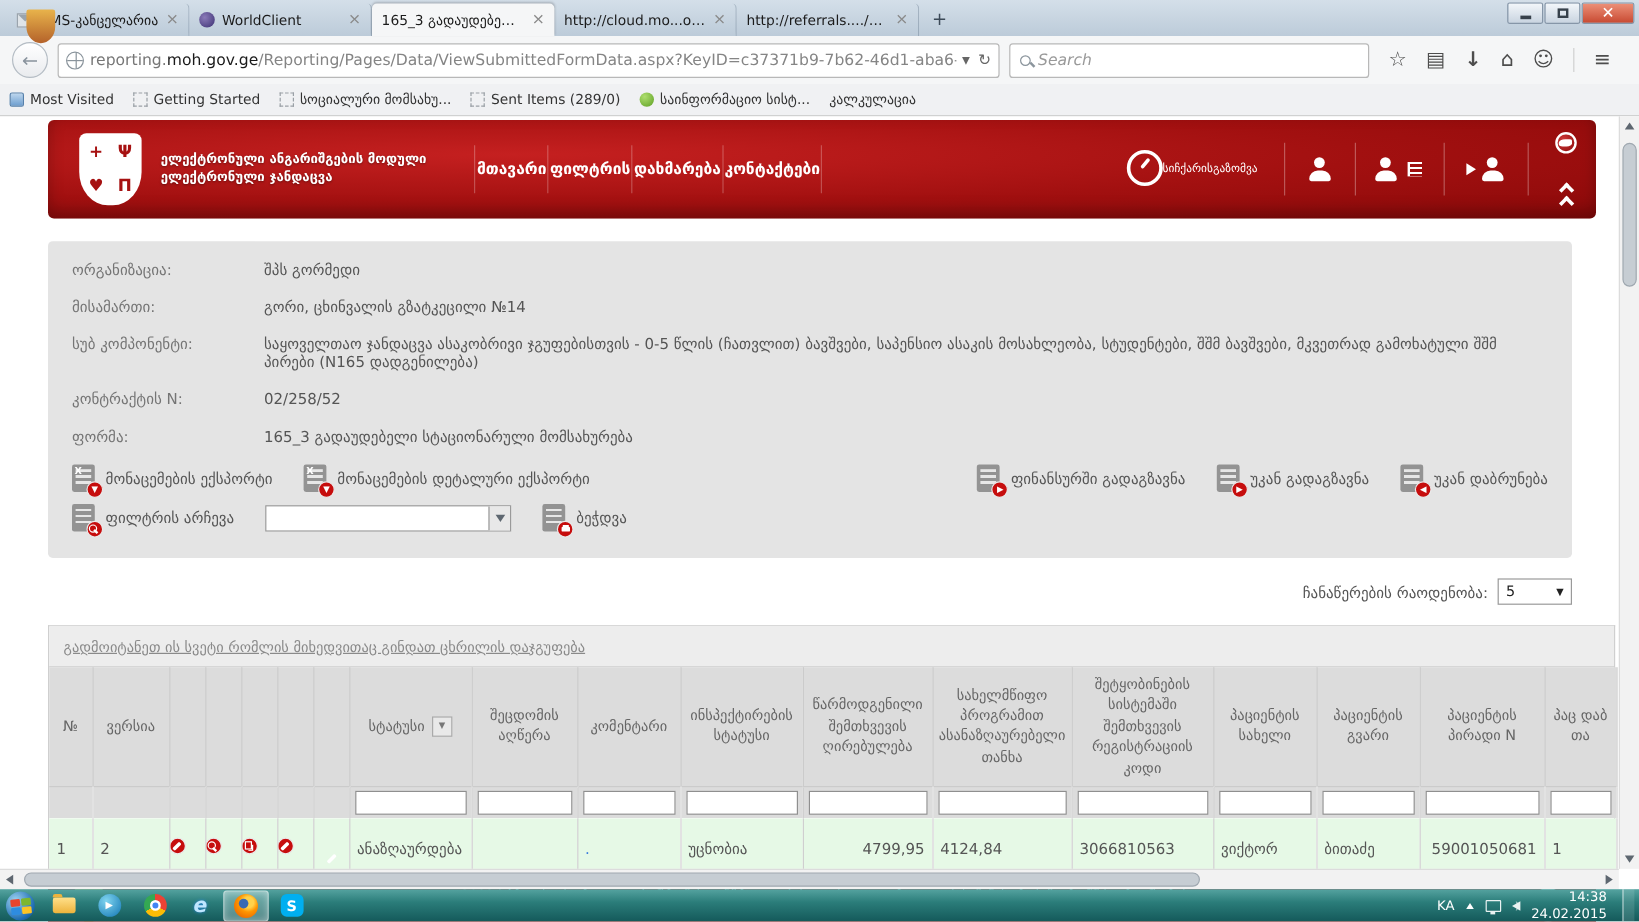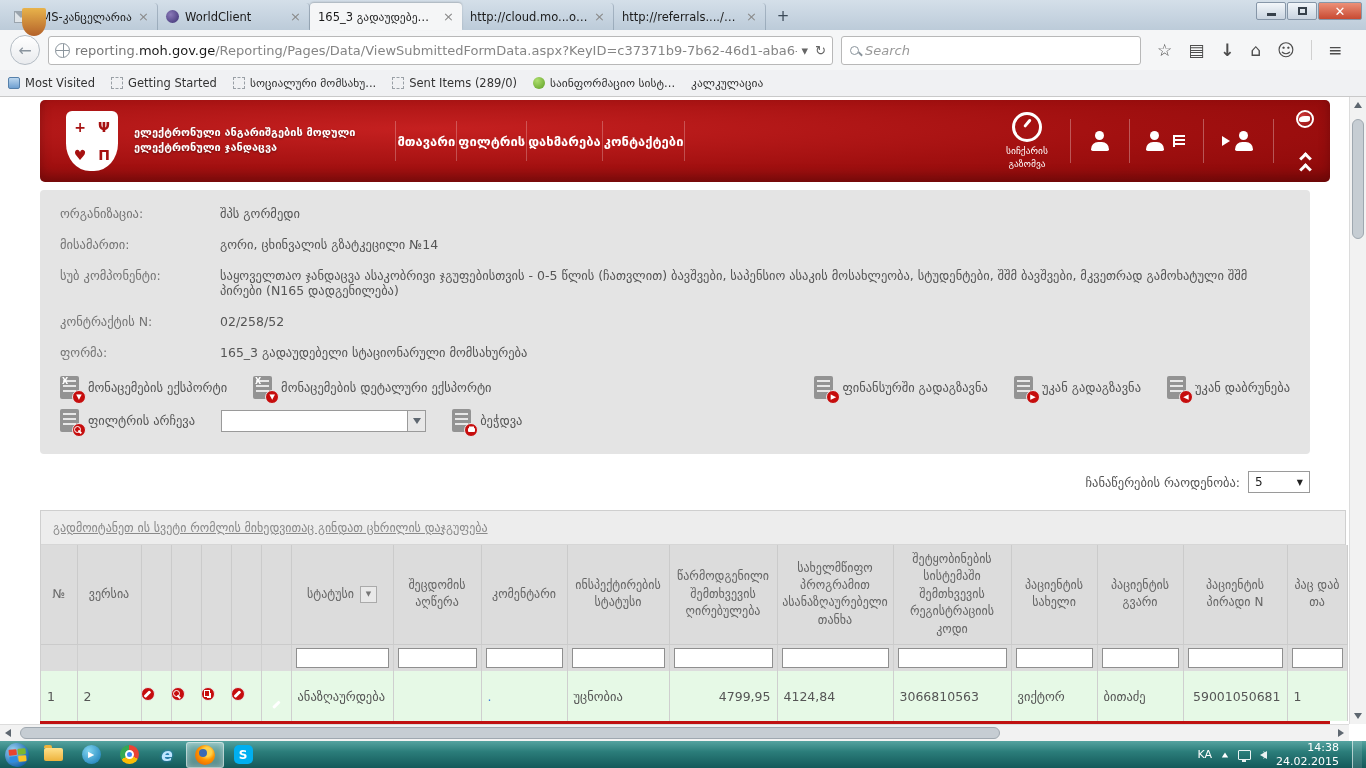--- a/index.html
+++ b/index.html
@@ -66,39 +66,39 @@
 
   
   .site-header { margin-top:3px; width:1290px; height:82px; border-radius:5px; background:radial-gradient(ellipse at 30% 35%, #c52020 0%, #a21010 55%, #8a0909 100%); display:flex; align-items:center; color:#fff; position:relative; box-shadow:inset 0 -6px 12px rgba(0,0,0,.25); }
   .logo-shield { width:52px; height:60px; margin-left:26px; background:#fff; border-radius:6px 6px 46% 46%; padding:3px; display:grid; grid-template-columns:1fr 1fr; grid-template-rows:1fr 1fr; gap:2px; flex:0 0 auto; }
   .logo-shield .q { display:flex; align-items:center; justify-content:center; color:#a61111; font-weight:bold; font-size:14px; }
   .site-titles { margin-left:16px; font-weight:bold; font-size:11px; line-height:1.35; text-shadow:0 1px 2px rgba(0,0,0,.4); }
   .main-nav { display:flex; align-items:center; height:40px; margin-left:40px; font-weight:bold; font-size:13px; }
   .main-nav .nav-item { padding:0 1px; height:100%; display:flex; align-items:center; border-left:1px solid rgba(255,255,255,.25); }
   .main-nav .nav-item:last-child { border-right:1px solid rgba(255,255,255,.25); }
   .hdr-right { position:absolute; right:56px; top:0; bottom:0; display:flex; align-items:center; }
-  .speed { display:flex; flex-direction:column; align-items:center; font-size:9.5px; line-height:1.3; margin-right:22px; }
+  .speed { display:flex; flex-direction:row; align-items:center; font-size:9.5px; line-height:1.3; margin-right:22px; }
   .gauge { width:30px; height:30px; border:3px solid #fff; border-radius:50%; position:relative; margin-bottom:3px; }
   .gauge::after { content:""; position:absolute; width:2.5px; height:10px; background:#fff; left:11px; top:3px; transform:rotate(40deg); border-radius:2px; }
   .pbtn { height:44px; padding:0 18px; display:flex; align-items:center; border-left:1px solid rgba(255,255,255,.3); }
   .pbtn:last-child { border-right:1px solid rgba(255,255,255,.3); }
   .person { width:22px; height:20px; position:relative; }
   .person::before { content:""; position:absolute; width:9px; height:9px; background:#fff; border-radius:50%; left:6px; top:0; }
   .person::after { content:""; position:absolute; width:18px; height:9px; background:#fff; border-radius:8px 8px 2px 2px; left:2px; bottom:0; }
   .person.list::before { left:2px; } .person.list::after { left:-2px; }
   .plist { width:12px; height:12px; border-left:2px solid #fff; margin-left:3px; background:repeating-linear-gradient(180deg,#fff 0 2px,transparent 2px 4px); }
   .parrow { width:0; height:0; border-top:5px solid transparent; border-bottom:5px solid transparent; border-left:8px solid #fff; margin-right:3px; }
   .hdr-corner { position:absolute; right:16px; top:10px; bottom:8px; display:flex; flex-direction:column; justify-content:space-between; align-items:center; }
   .globe-w { width:18px; height:18px; border:2px solid #fff; border-radius:50%; position:relative; background:radial-gradient(circle at 35% 35%, #d23b3b, #8a0909); }
   .globe-w::before { content:""; position:absolute; left:1px; top:4px; width:11px; height:6px; background:#fff; border-radius:50% 20% 40% 30%; }
   .chevs { display:flex; flex-direction:column; gap:2px; }
   .chev { width:9px; height:9px; border-left:3px solid #fff; border-top:3px solid #fff; transform:rotate(45deg); }
 
   
-  .info-panel { margin-top:8px; width:1270px; background:#e4e4e4; border-radius:4px; padding:16px 20px 12px 20px; }
+  .info-panel { margin-top:19px; width:1270px; background:#e4e4e4; border-radius:4px; padding:16px 20px 12px 20px; }
   .irow { display:flex; font-size:12.5px; margin-bottom:16px; }
   .ilabel { flex:0 0 160px; color:#757575; }
   .ivalue { color:#555; }
   .tb-row { display:flex; align-items:center; gap:26px; font-size:12.5px; color:#555; margin:6px 0 10px 0; }
   .tb-row .spacer { flex:1; }
   .ibtn { display:flex; align-items:center; gap:9px; cursor:pointer; }
   .ico-doc { width:19px; height:23px; background:#939393; border-radius:2px; position:relative; flex:0 0 auto; }
   .ico-doc::before { content:""; position:absolute; left:3px; right:3px; top:4px; height:14px; background:repeating-linear-gradient(180deg,#e7e7e7 0 2px,transparent 2px 5px); }
   .ico-doc.xls::after { content:"X"; position:absolute; left:2px; top:1px; color:#fff; font-size:8px; font-weight:bold; }
   .badge { position:absolute; right:-7px; bottom:-5px; width:14px; height:14px; border-radius:50%; background:#c60d0d; border:1px solid #e9e9e9; display:flex; align-items:center; justify-content:center; color:#fff; font-size:7px; }

